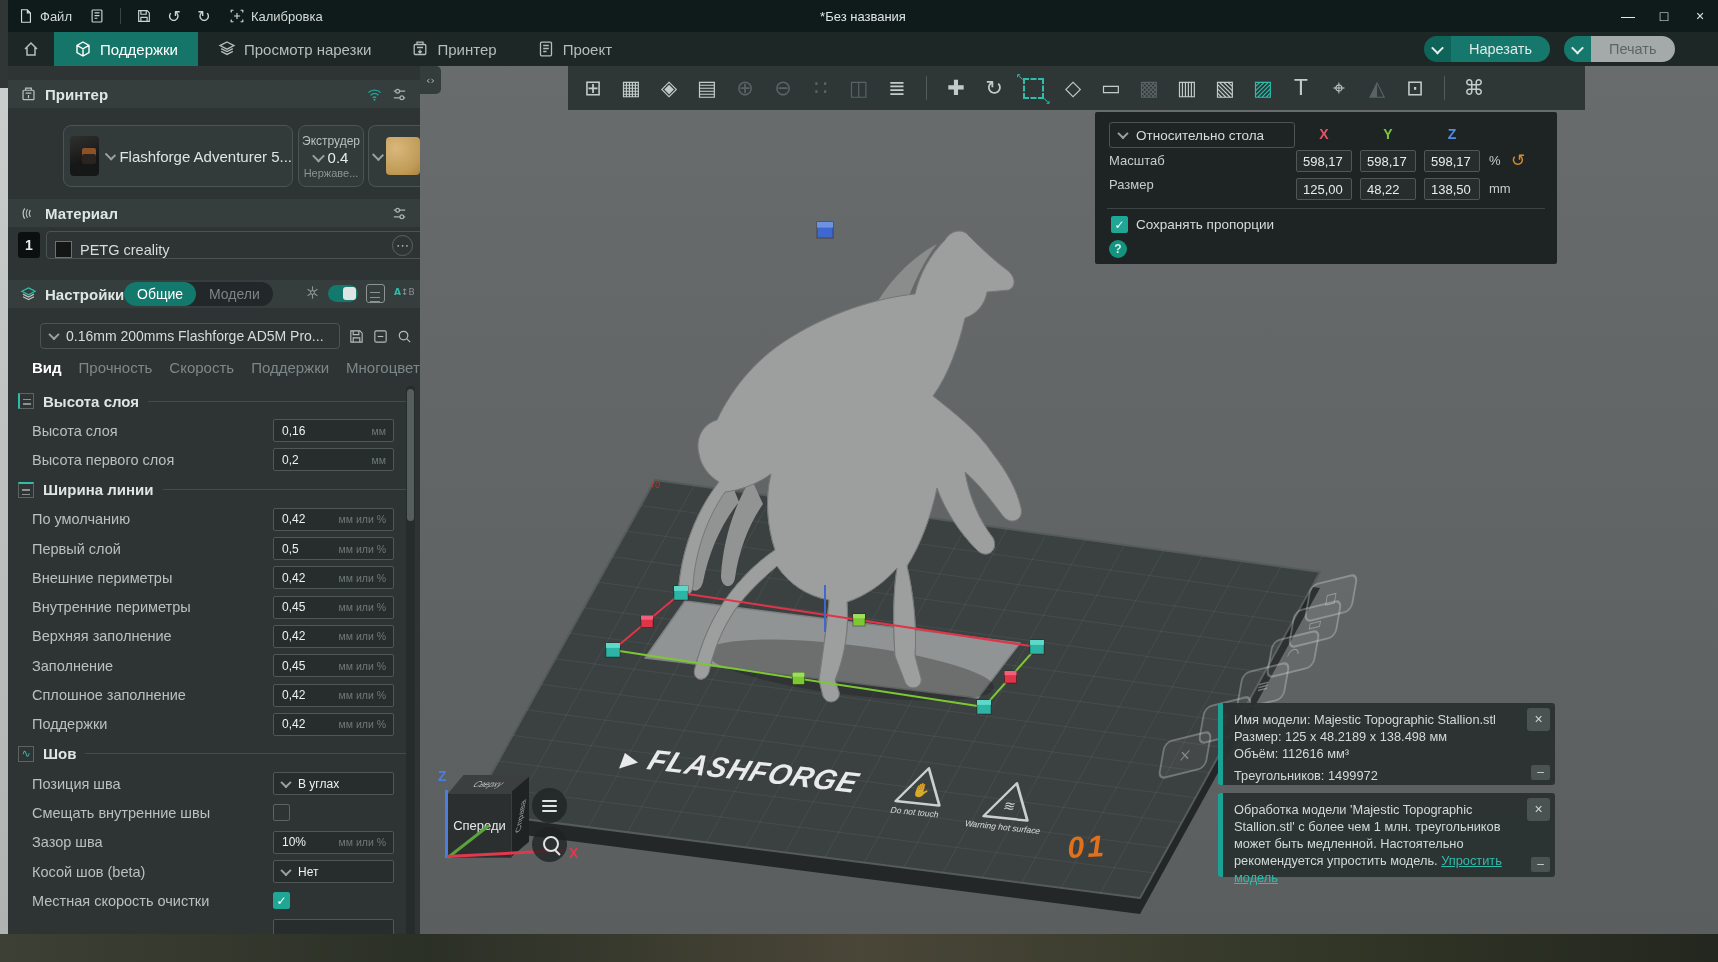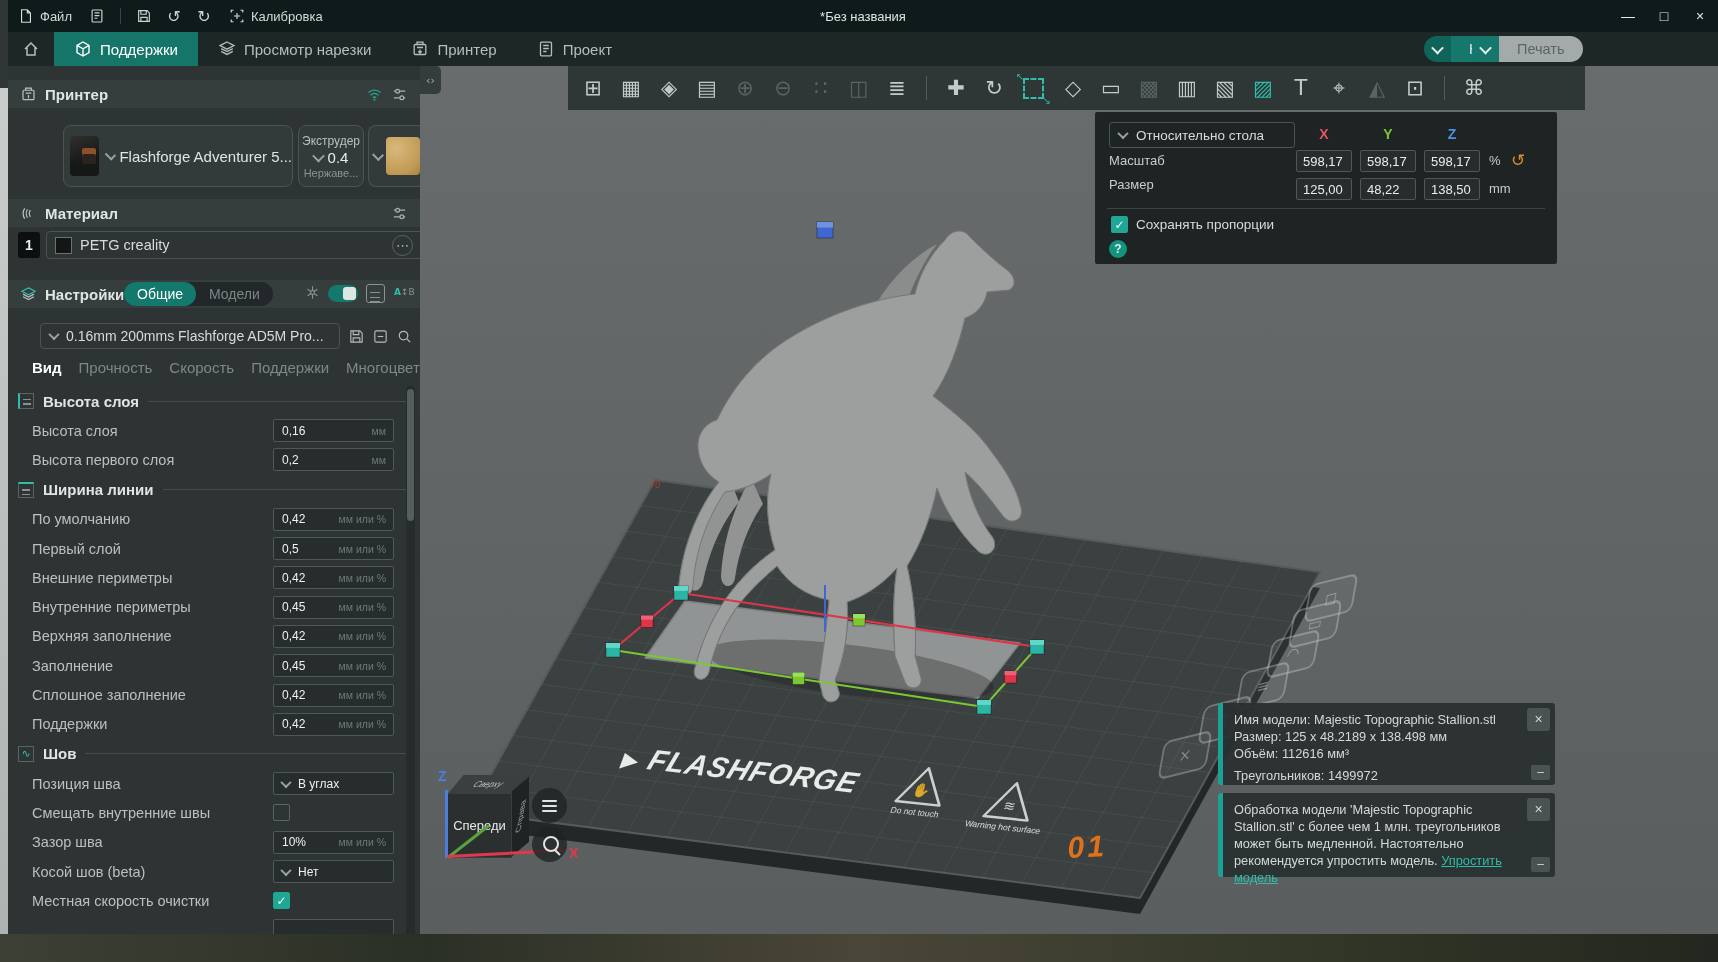--- a/index.html
+++ b/index.html
@@ -33,21 +33,21 @@
   .vtab{display:flex;align-items:center;gap:8px;padding:0 20px;color:#b6bebc;font-size:15px;}
   .vtab.homeb{padding:0 14px;}
   .vtab.active{background:#147568;color:#fff;}
   .ticon svg{width:18px;height:18px;}
   .ticon{display:flex;align-items:center;}
   .action-btn{position:absolute;top:4px;height:26px;display:flex;border-radius:13px;overflow:hidden;font-size:14.5px;}
   .action-btn .seg1{width:27px;display:flex;align-items:center;justify-content:center;}
   .action-btn .seg2{display:flex;align-items:center;padding:5px 18px;}
   .chv{width:7px;height:7px;border-left:2px solid #e6ecea;border-bottom:2px solid #e6ecea;transform:rotate(-45deg) translate(1px,-1px);display:inline-block;}
   #slice-btn{left:1416px;}  #slice-btn .seg1{background:#0f6459;} #slice-btn .seg2{background:#16786c;color:#e2e9e7;}
-  #print-btn{left:1464px;text-align:center;} #print-btn .seg1{background:#16786c;} #print-btn .seg2{background:#a4aaa9;color:#5d6464;}
+  #print-btn{left:1556px;text-align:center;} #print-btn .seg1{background:#16786c;} #print-btn .seg2{background:#a4aaa9;color:#5d6464;}
 
   
   .lpanel{position:absolute;left:8px;top:66px;width:412px;height:868px;background:#2e3434;overflow:hidden;color:#cdd3d1;}
   .hrow{position:absolute;left:0;width:100%;height:28px;background:#363d3d;display:flex;align-items:center;padding:0 12px;box-sizing:border-box;gap:8px;}
   .hrow .htitle{font-size:15px;font-weight:bold;color:#dfe5e3;}
   .hrow svg{width:17px;height:17px;}
   .hspace{flex:1;}
   .card{position:absolute;border:1px solid #4b5353;border-radius:8px;background:#333a3a;box-sizing:border-box;display:flex;align-items:center;}
   .printer-thumb{width:44px;height:40px;margin:0 4px 0 6px;border-radius:4px;background:linear-gradient(160deg,#30302e,#161818 60%);position:relative;}
   .printer-thumb::after{content:"";position:absolute;left:12px;top:12px;width:14px;height:16px;background:#2a2320;border-radius:2px;box-shadow:inset 0 6px 0 rgba(220,120,40,.55);}
@@ -332,21 +332,21 @@
       <span class="hspace"></span>
       <span style="color:#aab1b0">
           <svg viewBox="0 0 18 18">
             <path d="M3 5.5 H15 M3 12.5 H15" stroke="currentColor" stroke-width="1.3"></path>
             <circle cx="7" cy="5.5" r="2" fill="#363d3d" stroke="currentColor" stroke-width="1.3"></circle>
             <circle cx="11.5" cy="12.5" r="2" fill="#363d3d" stroke="currentColor" stroke-width="1.3"></circle>
           </svg>
         </span>
     </div>
     <div class="slot-badge" style="left:10px;top:166px;">1</div>
-    <div class="mat-field" style="left:38px;top:165px;width:409px;">
+    <div class="mat-field" style="left:38px;top:165px;width:409px;align-items:flex-end;">
       <span class="swatch"></span>
       <span class="mat-name">PETG creality</span>
     </div>
     <div class="dots-circle glyph" style="left:384px;top:169px;">⋯</div>
 
     <div class="hrow" style="top:214px;">
       <span>
           <svg viewBox="0 0 18 18" style="color:#2fbcaa">
             <path d="M9 2 L16 5.6 L9 9.2 L2 5.6 Z" fill="none" stroke="currentColor" stroke-width="1.3"></path>
             <path d="M3.2 8.6 L9 11.6 L14.8 8.6 M3.2 11.4 L9 14.4 L14.8 11.4" fill="none" stroke="#b9c0be" stroke-width="1.3"></path>

